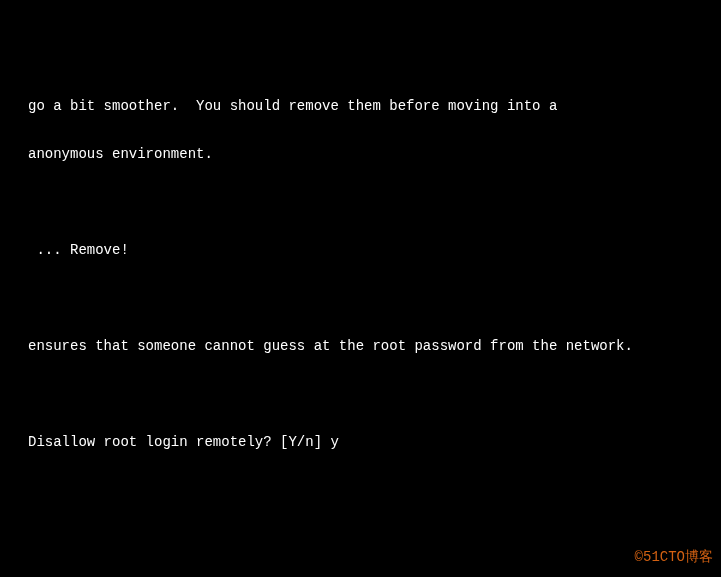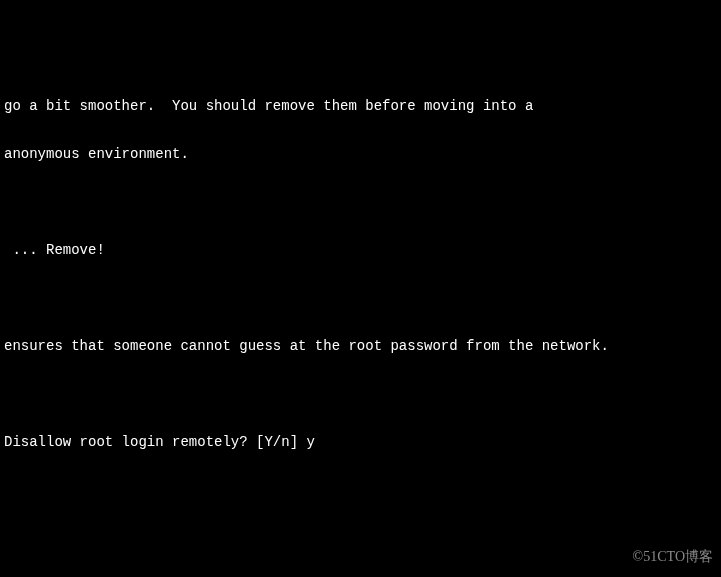--- a/index.html
+++ b/index.html
@@ -18,27 +18,28 @@
       overflow: hidden;
       position: relative;
       padding: 2px 4px;
       white-space: pre-wrap;
     }
     .terminal-output {
       position: relative;
     }
     .line {
       min-height: 16px;
+      margin-left: 24px;
     }
     .watermark {
       position: absolute;
       bottom: 12px;
       right: 8px;
-      color: #a3a3a3;
-      font-family: Liberation Serif, serif;
+      color: #f97316;
+      font-family: Liberation Mono, monospace;
       font-size: 14px;
       opacity: 0.85;
     }
   </style>
 </head>
 <body>
 
 
 
 <div class="terminal-output">

